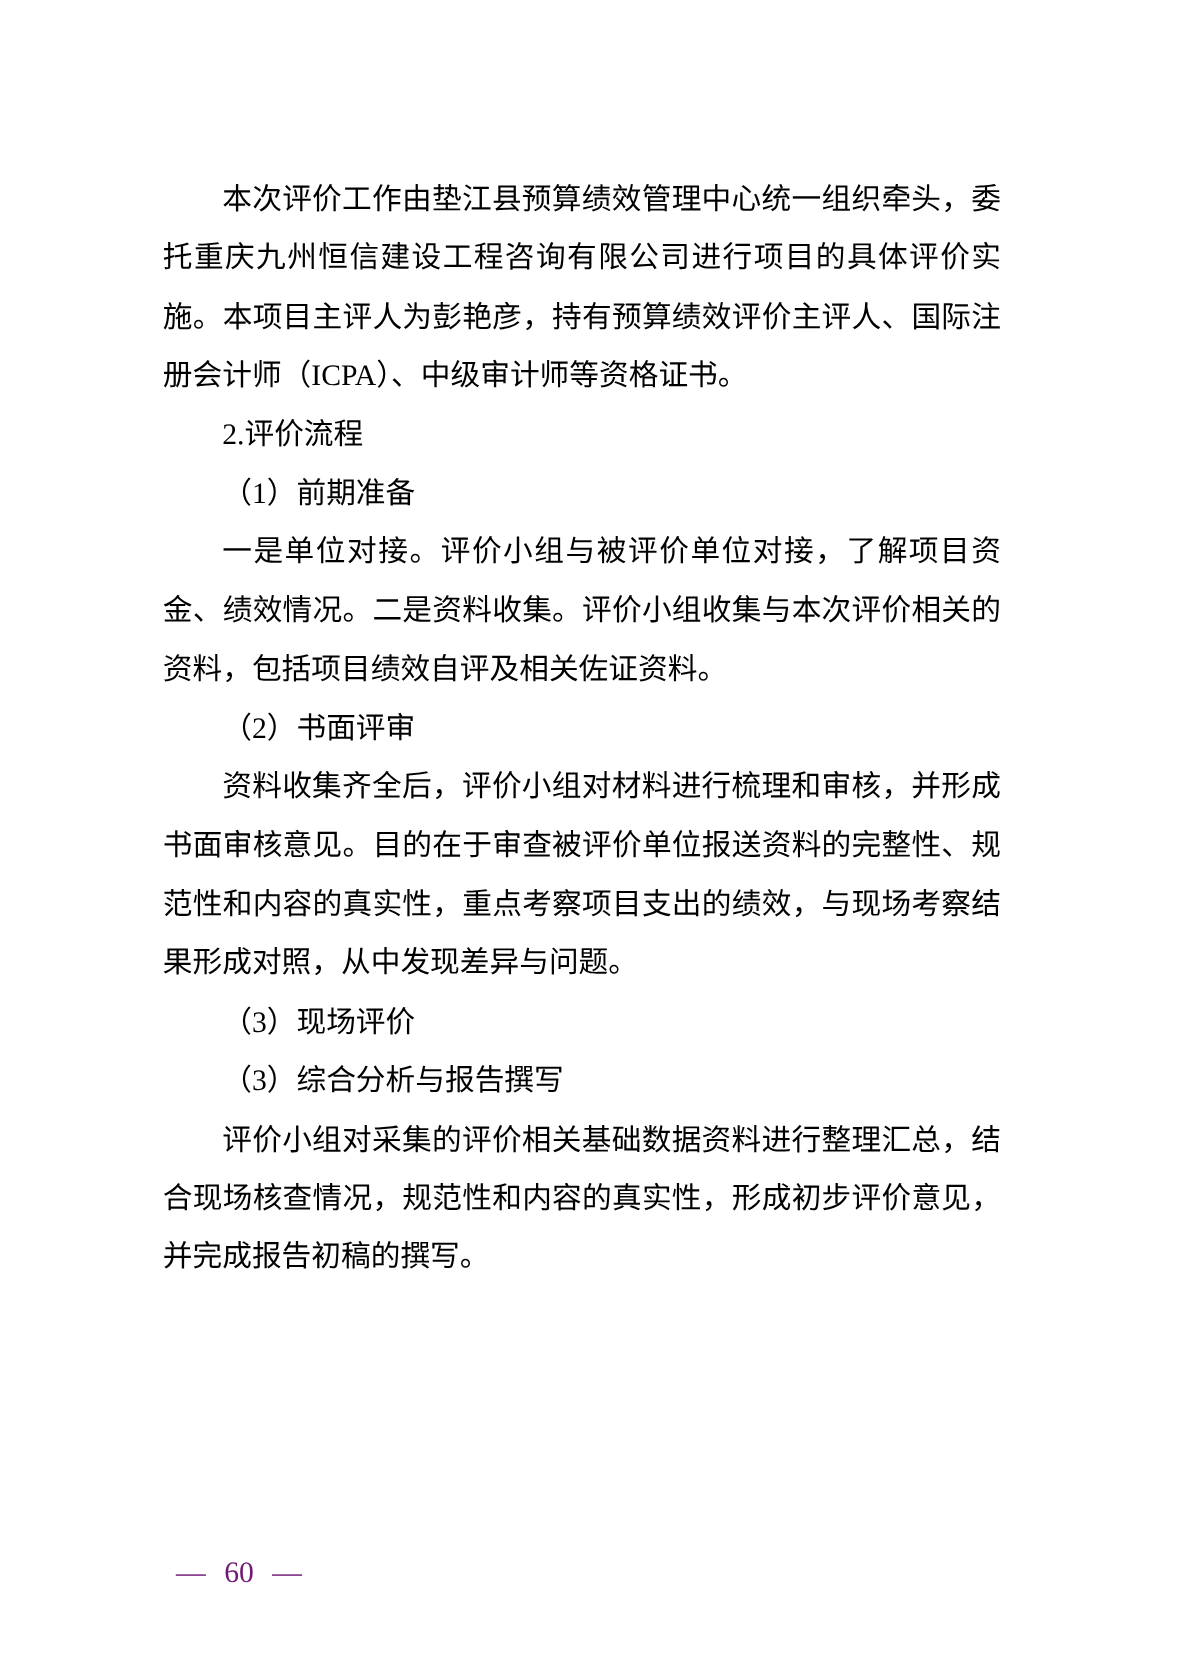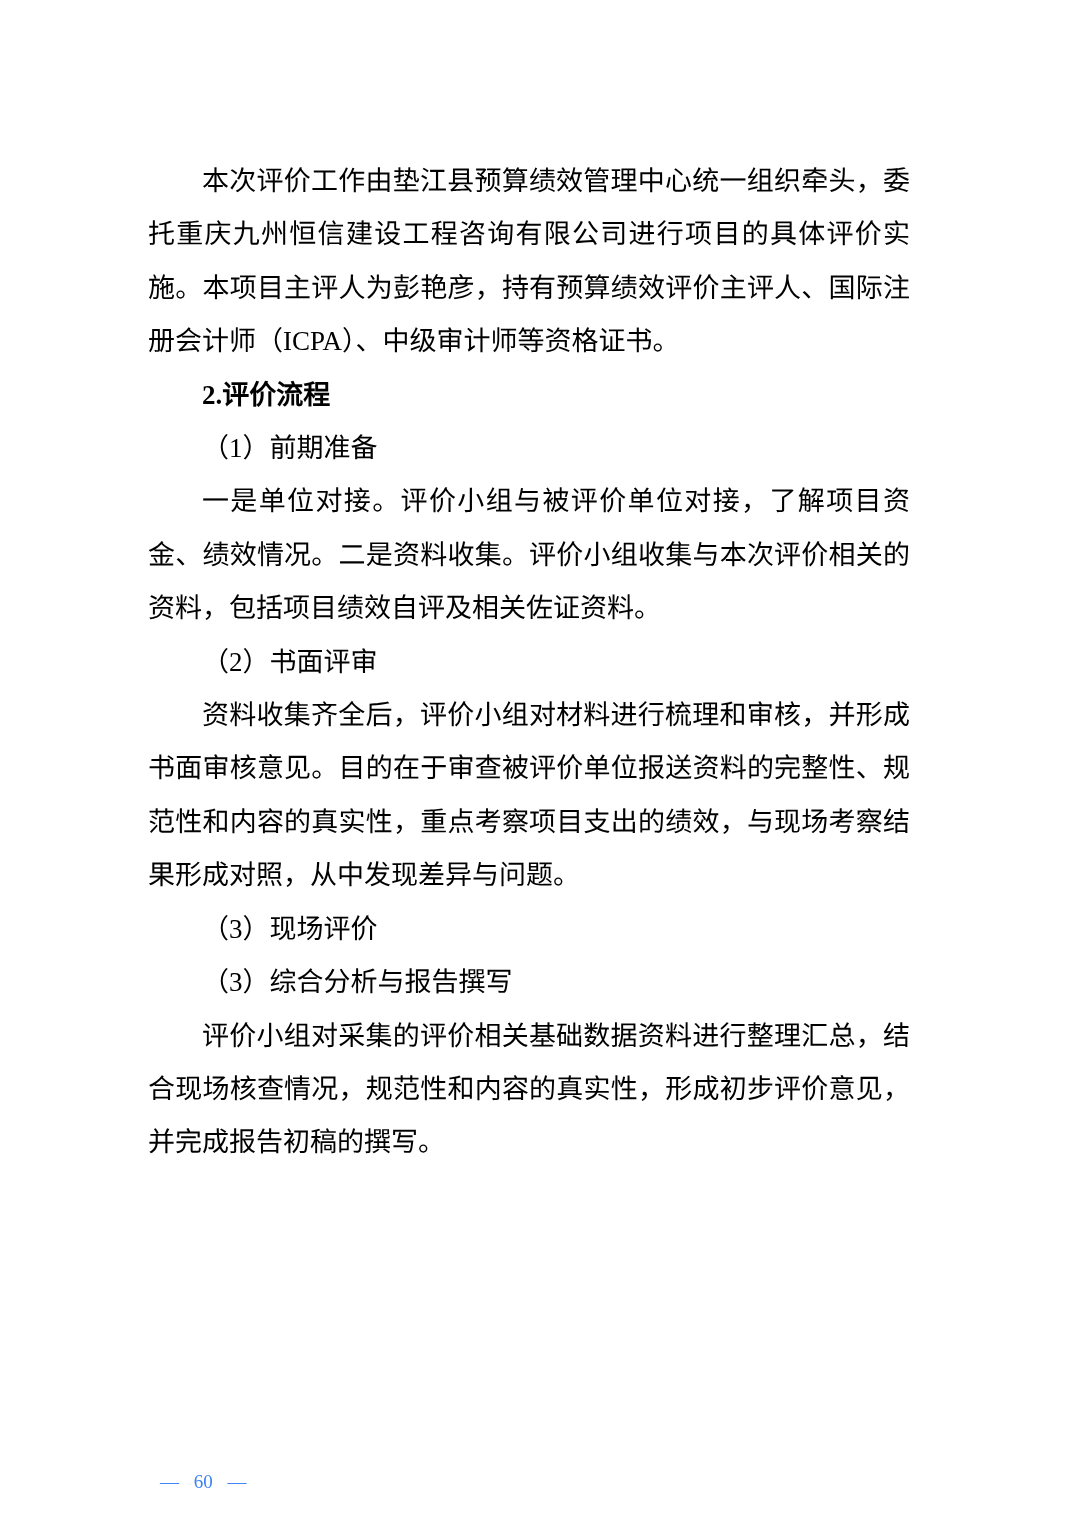--- a/index.html
+++ b/index.html
@@ -26,29 +26,29 @@
     line-height: 53.4px;
     text-align: justify;
     letter-spacing: 0;
   }
   .content p {
     margin: 0;
     padding: 0;
     text-indent: 2em;
   }
   .content p.heading {
-    font-weight: bold;
+    font-weight: normal;
   }
   .page-footer {
     position: absolute;
     left: 160px;
-    top: 1449px;
-    font-size: 19px;
+    top: 1396px;
+    font-size: 27px;
     line-height: 34px;
-    color: #3b82f6;
+    color: #701a75;
     word-spacing: 10px;
     white-space: pre;
   }
 </style>
 </head>
 <body>
 
 <div class="page">
   <div class="content">
     <p class="body">本次评价工作由垫江县预算绩效管理中心统一组织牵头，委托重庆九州恒信建设工程咨询有限公司进行项目的具体评价实施。本项目主评人为彭艳彦，持有预算绩效评价主评人、国际注册会计师（ICPA）、中级审计师等资格证书。</p>

